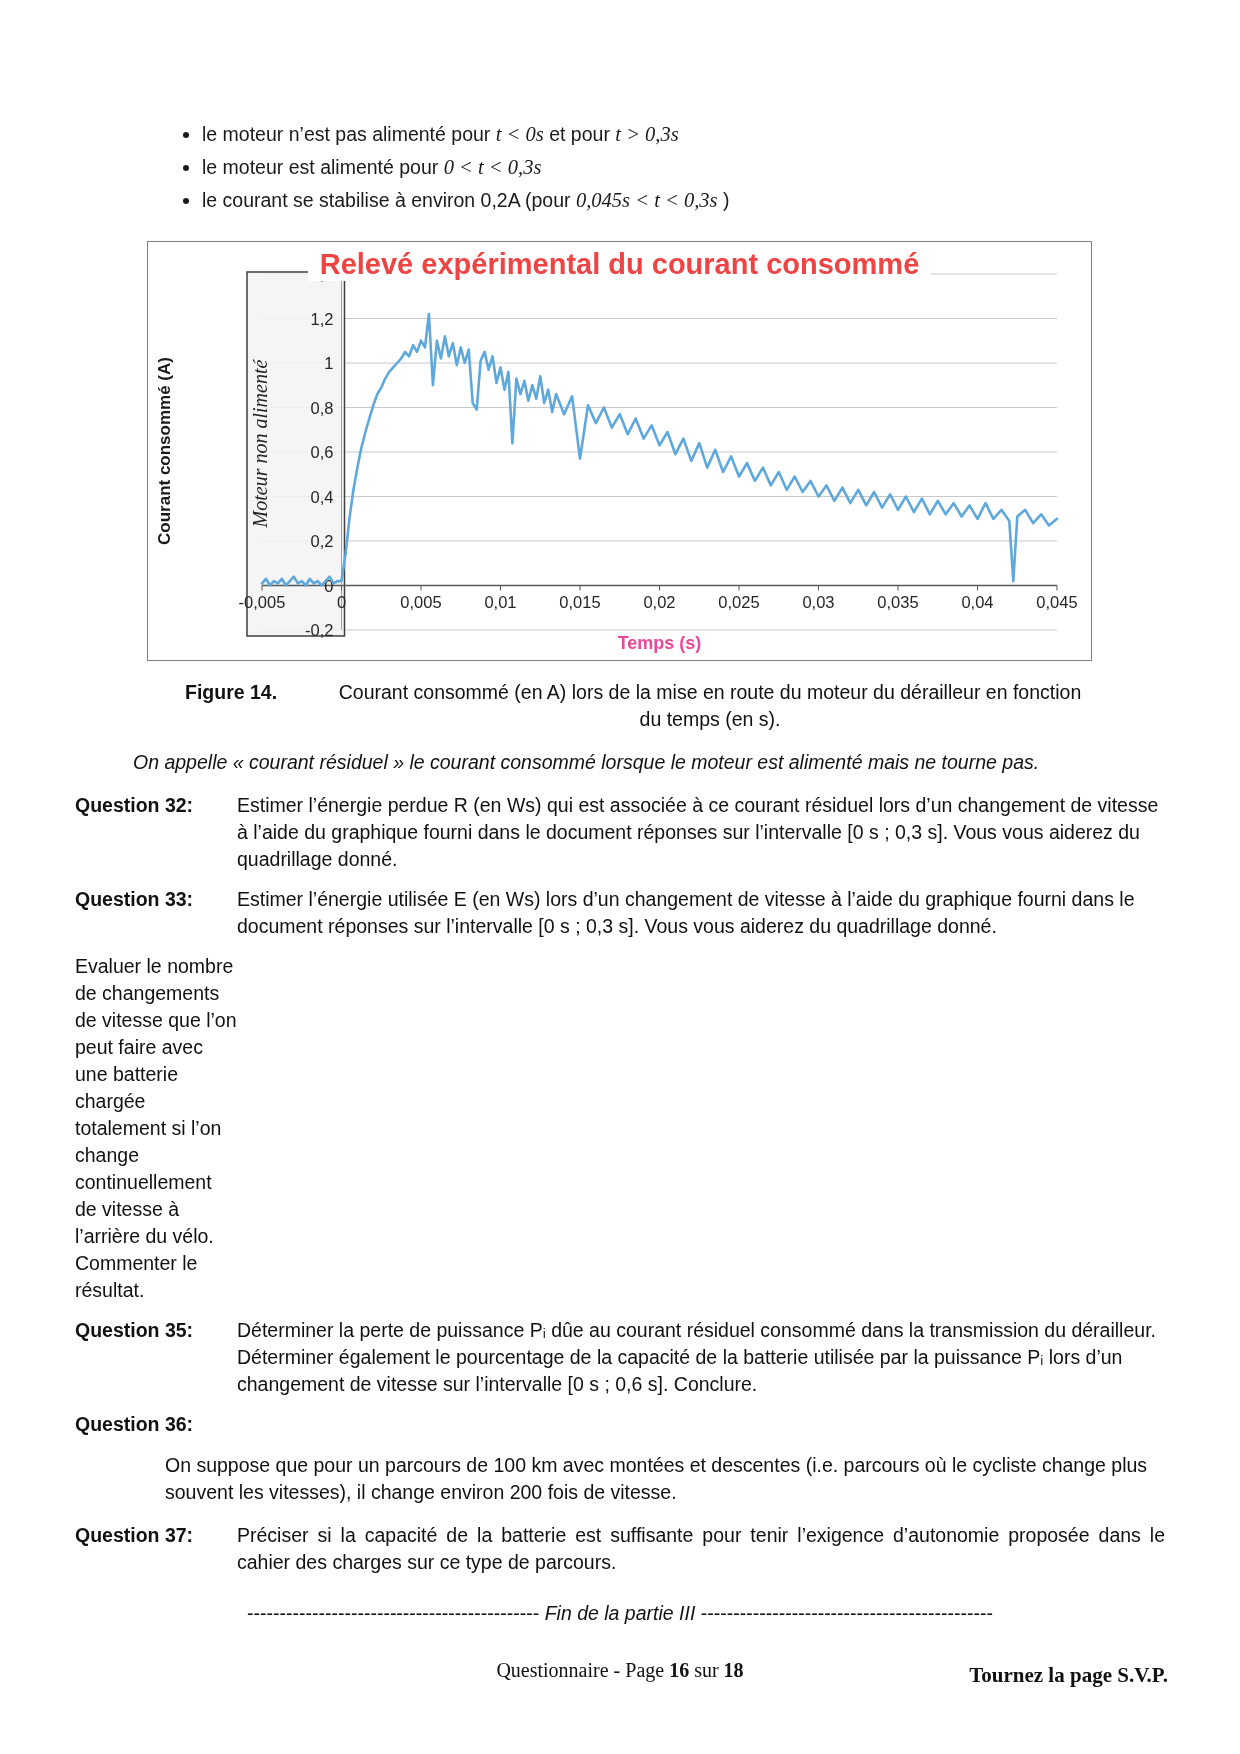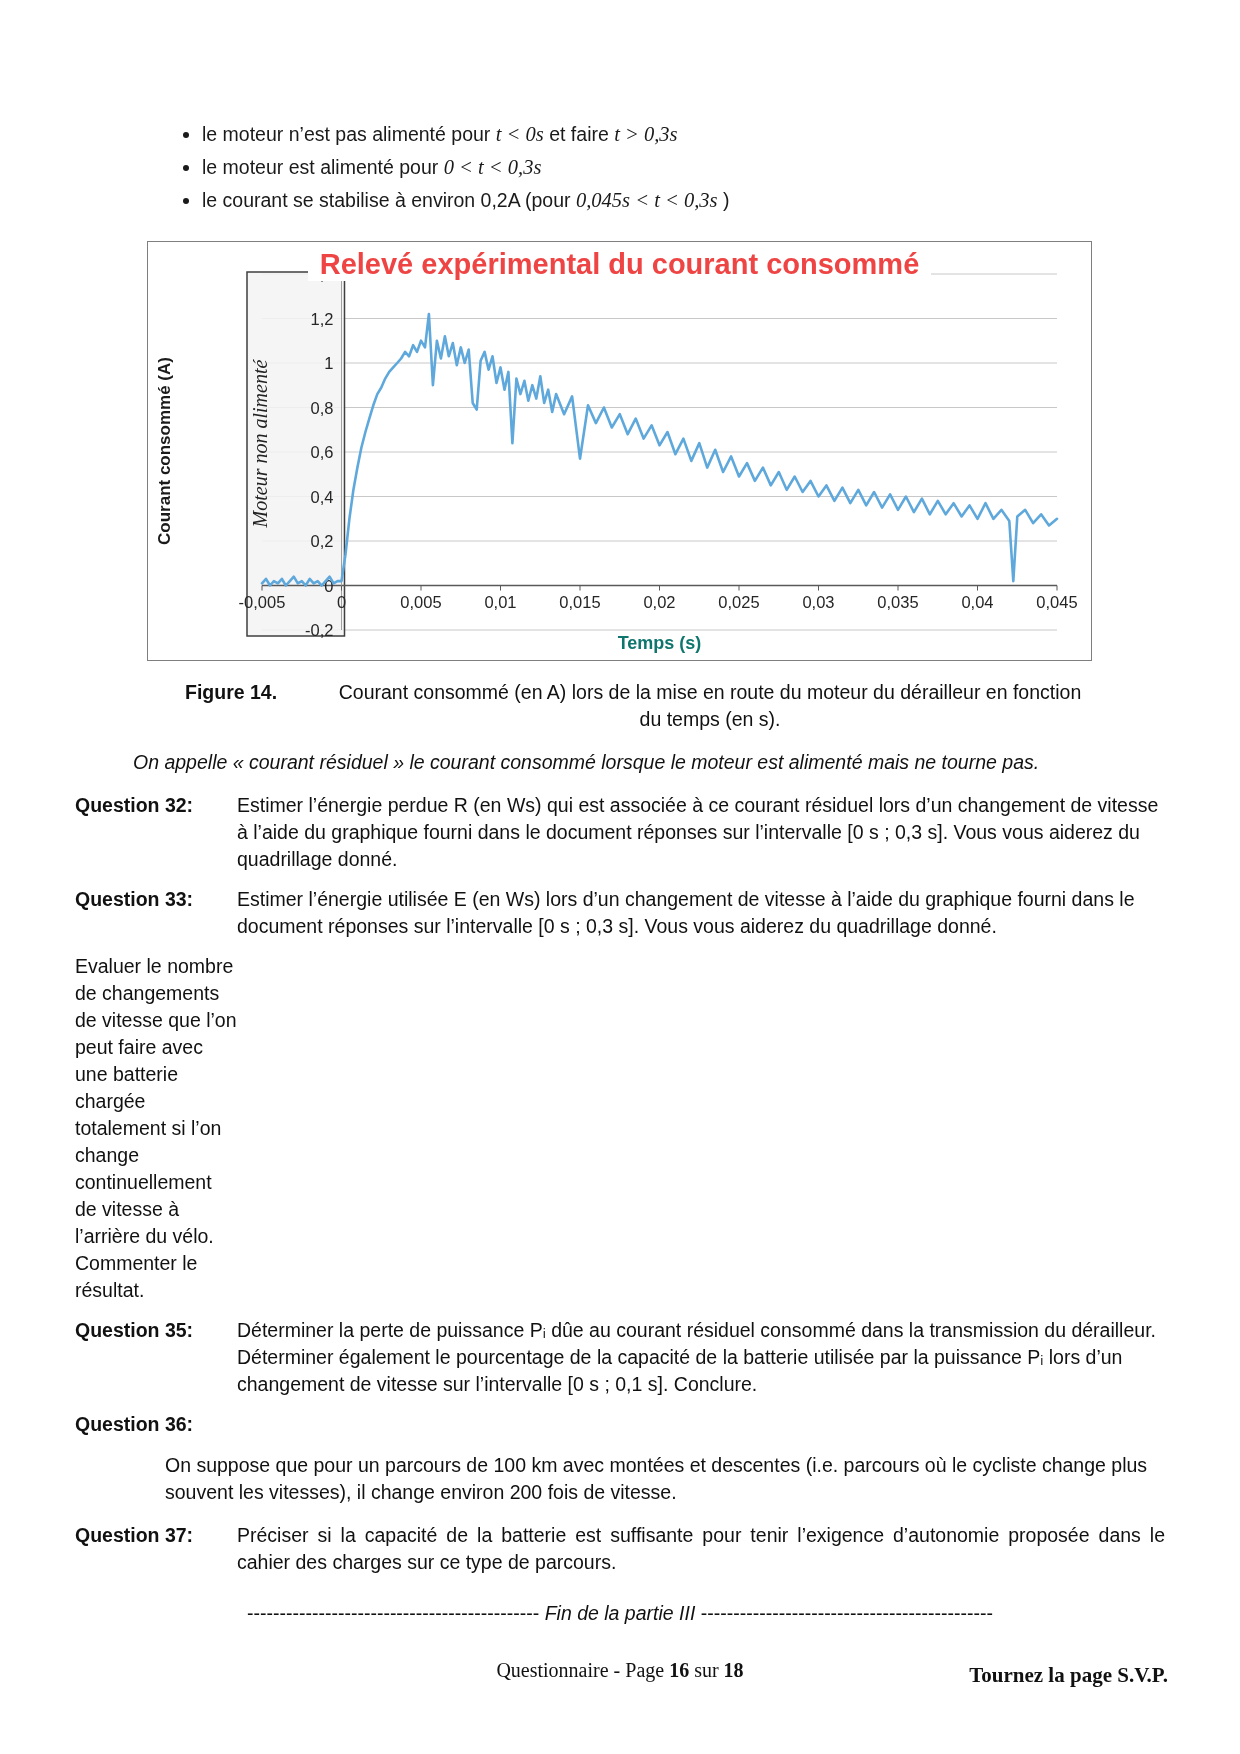--- a/index.html
+++ b/index.html
@@ -21,21 +21,21 @@
   .chart svg{position:absolute;left:0;top:0;}
   .chart-title{position:absolute;top:6px;left:0;right:0;margin:0 auto;width:fit-content;
                background:#fff;padding:0 12px;font-size:29px;font-weight:bold;color:#ef4444;}
   .tick-label{font-family:"Liberation Sans",sans-serif;font-size:16.5px;fill:#262626;}
   .chart-ylabel{position:absolute;left:-153px;top:199px;width:340px;text-align:center;
                 transform:rotate(-90deg);font-weight:bold;font-size:17px;color:#1a1a1a;}
   .chart-region-label{position:absolute;left:-60px;top:190px;width:344px;text-align:center;
                 transform:rotate(-90deg);font-family:"Liberation Serif",serif;
                 font-style:italic;font-size:20px;color:#222;}
   .chart-xlabel{position:absolute;left:114px;bottom:6px;width:795px;text-align:center;
-                font-weight:bold;font-size:18px;color:#0f766e;}
+                font-weight:bold;font-size:18px;color:#ec4899;}
   
   .fig-caption{display:flex;margin:18px 0 0 185px;width:905px;font-size:19.5px;line-height:27px;}
   .cap-label{font-weight:bold;flex:0 0 145px;}
   .cap-text{flex:1;text-align:center;}
   
   .intro{margin:16px 0 0 133px;width:985px;font-size:19.5px;line-height:27px;font-style:italic;}
   
   #questions{margin:16px 75px 4px 75px;}
   .question{display:grid;grid-template-columns:162px 1fr;margin-bottom:13px;}
   .qlabel{font-weight:bold;font-size:19.5px;line-height:27px;}
@@ -47,21 +47,21 @@
   .endline .fin{font-style:italic;}
   .footer{position:relative;margin-top:34px;height:44px;font-family:"Liberation Serif",serif;}
   .footer-center{text-align:center;font-size:20px;}
   .footer-center b{font-weight:bold;}
   .footer-right{position:absolute;right:72px;top:4px;font-weight:bold;font-size:21px;}
 </style>
 </head>
 <body>
 
 <ul class="bullets" id="bullets">
-    <li><span>le moteur n’est pas alimenté pour </span><span class="math">t &lt; 0s</span><span>  et faire  </span><span class="math">t &gt; 0,3s</span></li>
+    <li><span>le moteur n’est pas alimenté pour </span><span class="math">t &lt; 0s</span><span>  et pour  </span><span class="math">t &gt; 0,3s</span></li>
     <li><span>le moteur est alimenté pour  </span><span class="math">0 &lt; t &lt; 0,3s</span></li>
     <li><span>le courant se stabilise à environ 0,2A (pour  </span><span class="math">0,045s &lt; t &lt; 0,3s</span><span> )</span></li>
   </ul>
 
 <div class="chart">
   <svg id="chart-svg" width="943" height="418" viewBox="0 0 943 418">
       <line x1="114" y1="388.0" x2="909" y2="388.0" stroke="#c8c8c8" stroke-width="1"></line>
       <line x1="114" y1="343.5" x2="909" y2="343.5" stroke="#c8c8c8" stroke-width="1"></line>
       <line x1="114" y1="299.0" x2="909" y2="299.0" stroke="#c8c8c8" stroke-width="1"></line>
       <line x1="114" y1="254.5" x2="909" y2="254.5" stroke="#c8c8c8" stroke-width="1"></line>
@@ -126,21 +126,21 @@
     </div>
     <div class="question">
       <div class="qlabel">Question 33:</div>
       <div class="qtext">Estimer l’énergie utilisée E (en Ws) lors d’un changement de vitesse à l’aide du graphique fourni dans le document réponses sur l’intervalle [0 s ; 0,3 s]. Vous vous aiderez du quadrillage donné.</div>
     </div>
     <div class="question">
       <div class="qtext">Evaluer le nombre de changements de vitesse que l’on peut faire avec une batterie chargée totalement si l’on change continuellement de vitesse à l’arrière du vélo.  Commenter le résultat.</div>
     </div>
     <div class="question">
       <div class="qlabel">Question 35:</div>
-      <div class="qtext">Déterminer la perte de puissance Pᵢ dûe au courant résiduel consommé dans la transmission du dérailleur. Déterminer également le pourcentage de la capacité de la batterie utilisée par la puissance Pᵢ lors d’un changement de vitesse sur l’intervalle [0 s ; 0,1 s]. Conclure.</div>
+      <div class="qtext">Déterminer la perte de puissance Pᵢ dûe au courant résiduel consommé dans la transmission du dérailleur. Déterminer également le pourcentage de la capacité de la batterie utilisée par la puissance Pᵢ lors d’un changement de vitesse sur l’intervalle [0 s ; 0,6 s]. Conclure.</div>
     </div>
     <div class="question">
       <div class="qlabel">Question 36:</div>
     </div>
     <p class="note">On suppose que pour un parcours de 100 km avec montées et descentes (i.e. parcours où le cycliste change plus souvent les vitesses), il change environ 200 fois de vitesse.</p>
     <div class="question">
       <div class="qlabel">Question 37:</div>
       <div class="qtext justify">Préciser si la capacité de la batterie est suffisante pour tenir l’exigence d’autonomie proposée dans le cahier des charges sur ce type de parcours.</div>
     </div>
   </div>

